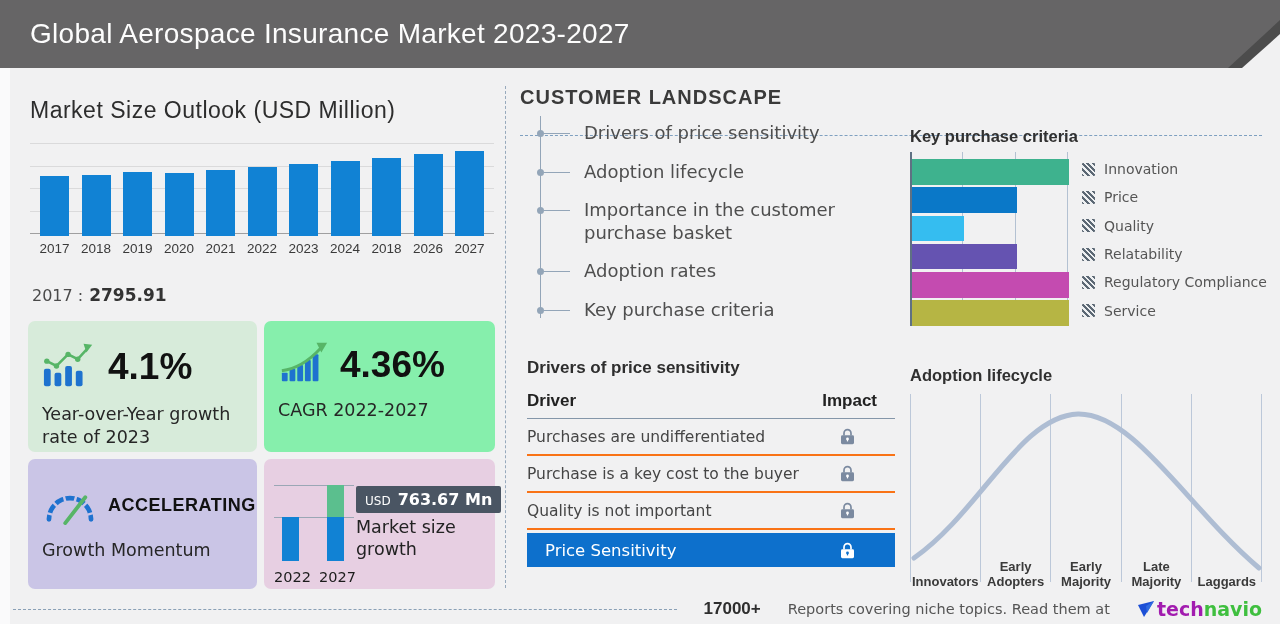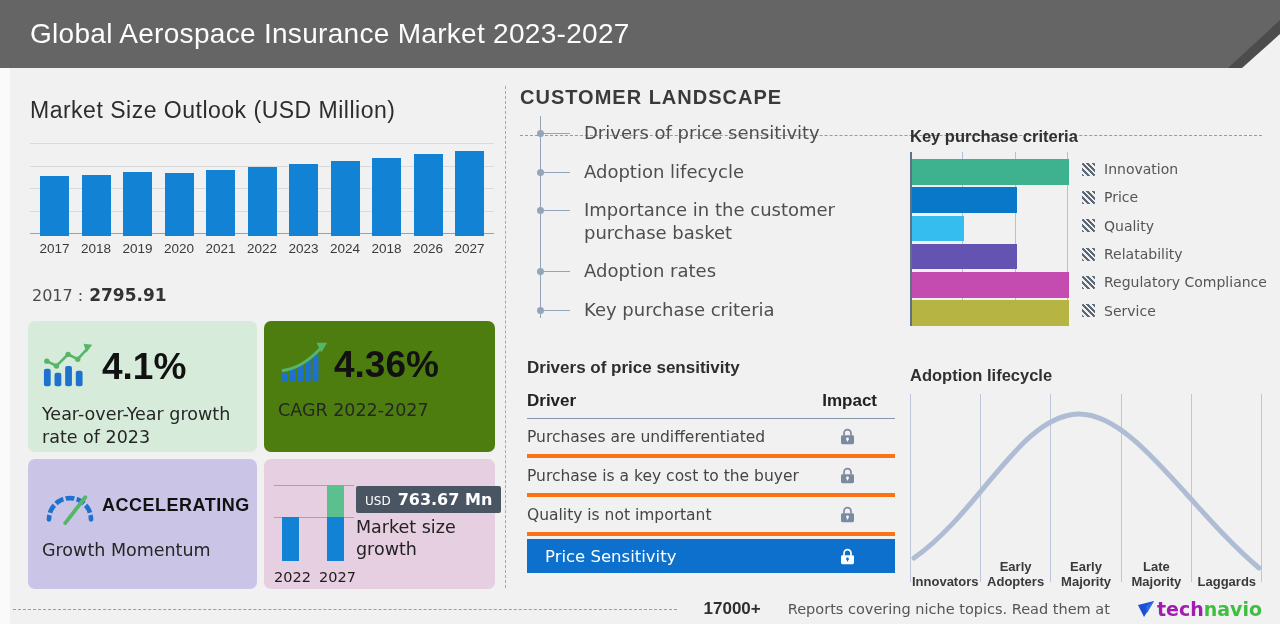--- a/index.html
+++ b/index.html
@@ -22,24 +22,24 @@
   .ms-grid i.base{background:#9f9fa0;}
   .ms-cols{position:absolute;left:8px;right:8px;top:0;bottom:0;display:flex;justify-content:space-between;align-items:flex-end;}
   .ms-col{display:flex;flex-direction:column;align-items:center;justify-content:flex-end;width:33px;}
   .ms-bar{width:29px;}
   .ms-year{margin-top:5px;font-family:"Liberation Sans",sans-serif;font-size:13.5px;color:#3a3a3a;white-space:nowrap;}
   .base-year{position:absolute;left:32px;top:285px;font-size:16px;color:#4a4a4a;}
   .base-year b{color:#333;font-size:17px;margin-left:6px;}
 
   .stat-box{position:absolute;border-radius:7px;}
   .box-yoy{left:28px;top:321px;width:229px;height:131px;background:#d7ebda;}
-  .box-cagr{left:264px;top:321px;width:231px;height:131px;background:#4d7c0f;}
+  .box-cagr{left:264px;top:321px;width:231px;height:131px;background:#86efac;}
   .box-mom{left:28px;top:459px;width:229px;height:130px;background:#cac5e6;}
   .box-growth{left:264px;top:459px;width:231px;height:130px;background:#e7cfe2;}
-  .stat-top{display:flex;align-items:center;gap:4px;padding:20px 0 0 14px;}
+  .stat-top{display:flex;align-items:center;gap:10px;padding:20px 0 0 14px;}
   .stat-value{font-family:"Liberation Sans",sans-serif;font-weight:700;font-size:37px;color:#111;}
   .stat-label{padding:10px 14px 0 14px;font-size:17.5px;color:#262626;line-height:1.3;}
   .mom-value{font-family:"Liberation Sans",sans-serif;font-weight:700;font-size:18px;color:#111;letter-spacing:.5px;}
 
   
   .mini-chart{position:absolute;left:10px;top:26px;width:80px;height:104px;}
   .mini-grid{position:absolute;left:0;width:80px;height:1px;background:#9aa7b5;}
   .mini-bar{position:absolute;width:17px;}
   .mini-years{position:absolute;top:84px;left:0;width:80px;display:flex;}
   .mini-years span{width:34px;text-align:center;font-size:14.5px;color:#1c1c1c;}
@@ -60,21 +60,21 @@
   .cl-dot{position:absolute;left:9px;top:8px;width:7px;height:7px;border-radius:50%;background:#93a5b8;}
   .cl-conn{position:absolute;left:16px;top:11px;width:26px;height:1px;background:#93a5b8;}
 
   
   .tbl{position:absolute;left:527px;top:358px;width:368px;}
   .tbl-title{font-family:"Liberation Sans",sans-serif;font-weight:700;font-size:17px;color:#2e2e2e;margin-bottom:13px;}
   .tbl-head{display:flex;justify-content:space-between;font-family:"Liberation Sans",sans-serif;
     font-weight:700;font-size:17px;color:#222;padding-bottom:7px;border-bottom:1.5px solid #8496a9;}
   .tbl-head .imp{padding-right:18px;}
   .drv-row{display:flex;justify-content:space-between;align-items:center;padding:8.5px 0;
-    border-bottom:4px solid #f97316;font-size:15.5px;color:#454545;}
+    border-bottom:2px solid #f97316;font-size:15.5px;color:#454545;}
   .drv-lock{margin-right:40px;color:#7b8aa0;display:inline-flex;}
   .hl-row{margin-top:3px;height:34px;display:flex;align-items:center;background:#0d70cc;}
   .hl-label{padding-left:18px;font-size:16.5px;color:#fff;}
   .hl-lock{margin-left:auto;margin-right:40px;color:#ffffff;display:inline-flex;}
 
   
   .kpc{position:absolute;left:910px;top:127px;width:370px;}
   .panel-title{font-family:"Liberation Sans",sans-serif;font-weight:700;font-size:16.5px;color:#303030;margin-bottom:9px;}
   .kpc-chart{position:relative;width:352px;height:174px;}
   .kpc-grid i{position:absolute;top:-3px;bottom:3px;width:1px;background:#b3c1d2;}

